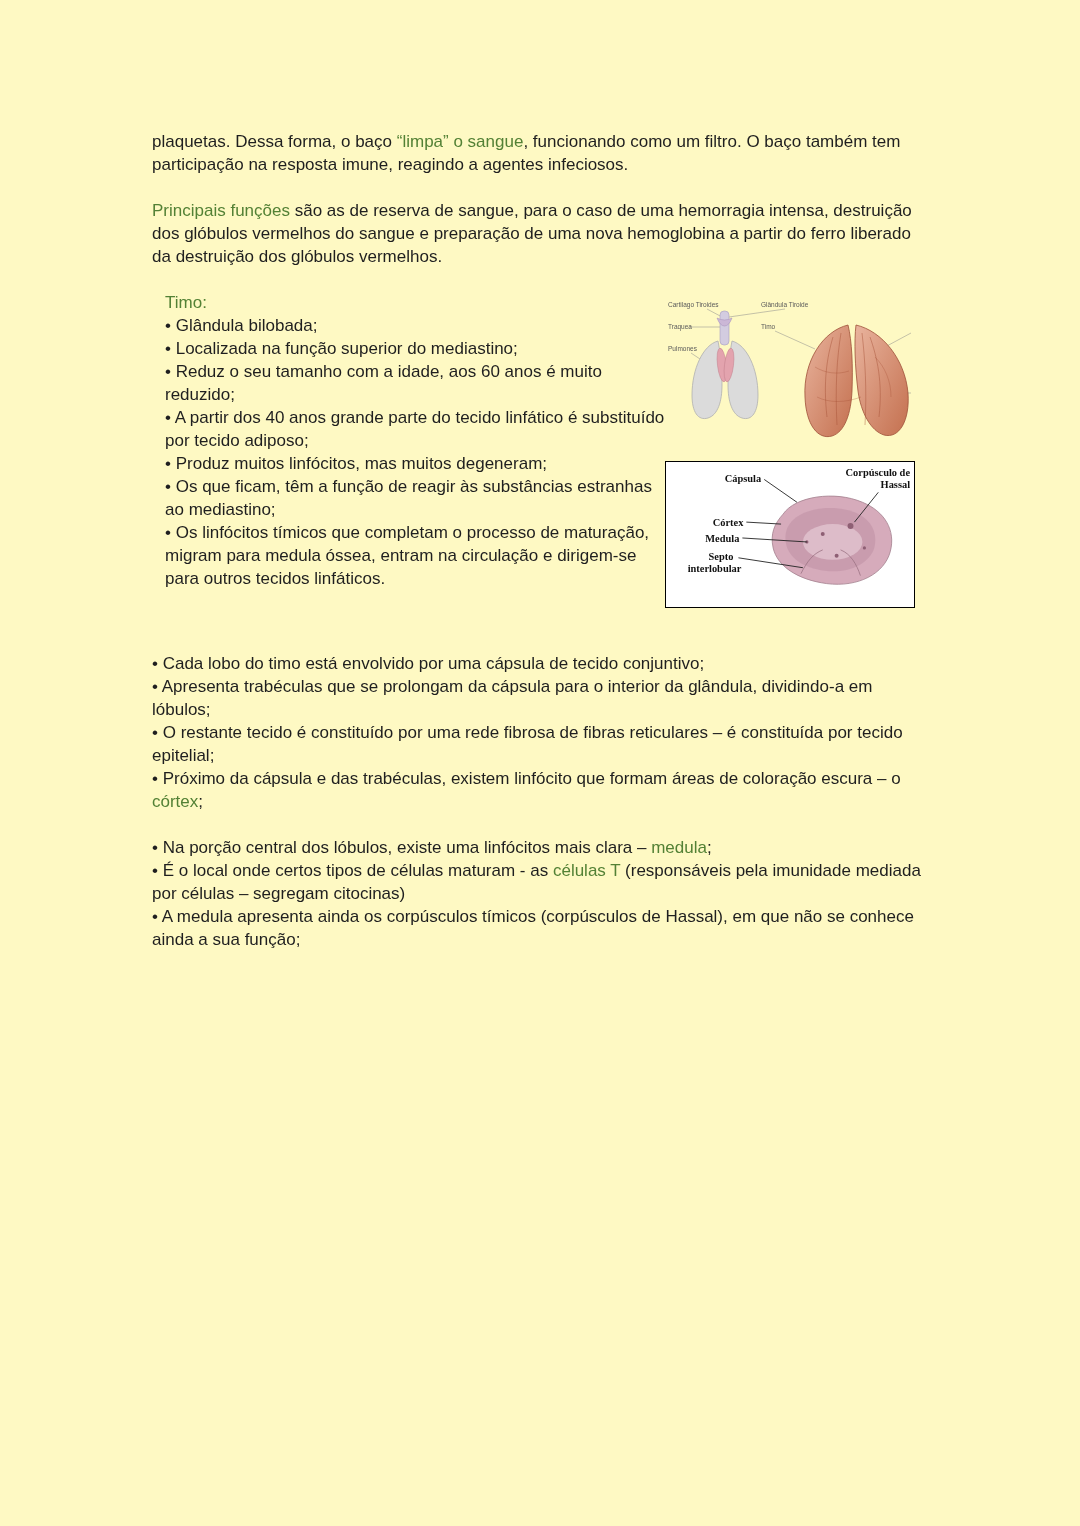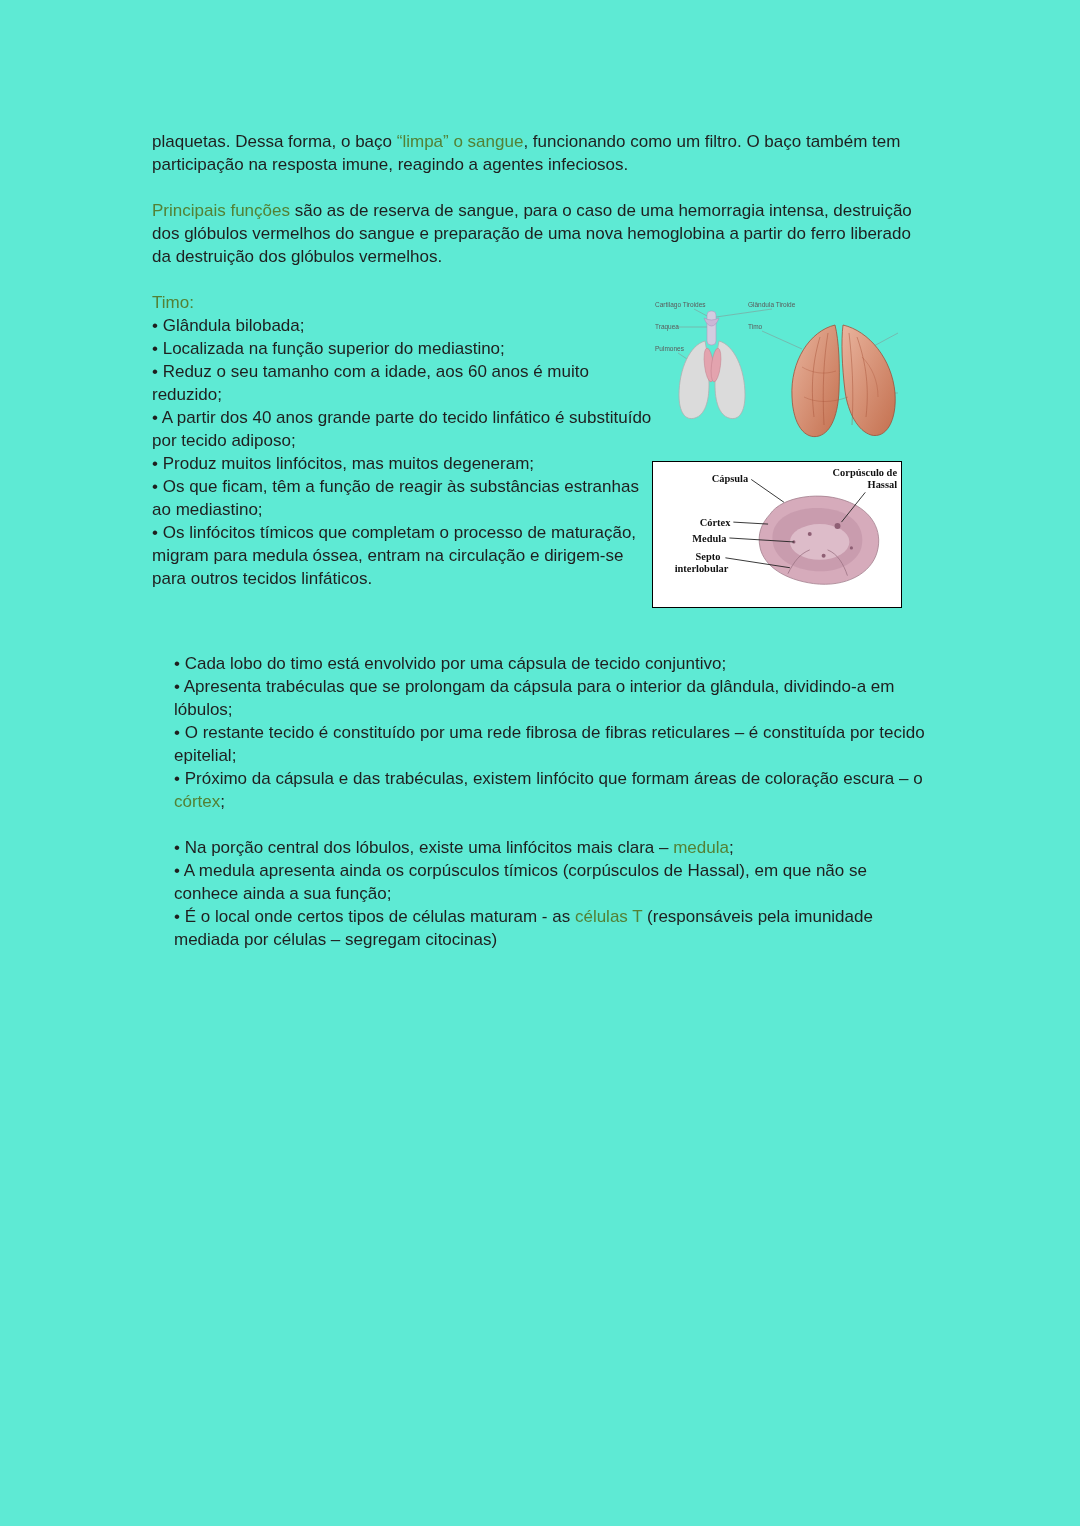--- a/index.html
+++ b/index.html
@@ -1,32 +1,32 @@
 <!DOCTYPE html>
 <html><head>
 <meta charset="utf-8">
 <style>
   * { margin:0; padding:0; box-sizing:border-box; }
   html, body { background:#ffffff; }
   body { width:1080px; font-family:"Liberation Sans", sans-serif; }
   .page {
-    width:1080px; height:1526px; background:#5eead4;
+    width:1080px; height:1526px; background:#fef9c3;
     padding:130px 152px 0 152px;
     font-size:17px; line-height:23px; color:#1f1f1f;
     overflow:hidden;
   }
   .para { margin-bottom:23px; }
   .green { color:#538135; }
-  .two-col { display:flex; justify-content:flex-start; margin-top:17px; }
+  .two-col { display:flex; justify-content:center; margin-top:17px; }
   .left-col { width:500px; flex:none; }
   .right-col { width:250px; flex:none; padding-top:6px; }
   .bullet-line { }
   .figure-anatomy { width:250px; height:150px; display:block; }
   .figure-histo { width:250px; height:147px; display:block; border:1px solid #000000; margin-top:14px; background:#ffffff; }
-  .full-list { margin-top:44px;margin-left:22px; }
+  .full-list { margin-top:44px; }
   .spacer { height:23px; }
   svg text.tiny { font-size:6.5px; fill:#5a5a5a; font-family:"Liberation Sans", sans-serif; }
   svg text.histo-label { font-size:10.5px; font-weight:bold; fill:#111111; font-family:"Liberation Serif", serif; }
   svg line.ann { stroke:#8a8a8a; stroke-width:0.5; }
   svg line.annb { stroke:#222222; stroke-width:0.9; }
 </style>
 </head>
 <body>
 
 <div class="page">
@@ -132,17 +132,17 @@
 
   <div class="full-list">
     <div class="bullet-line"><span>•</span> <span>Cada lobo do timo está envolvido por uma cápsula de tecido conjuntivo;</span></div>
     <div class="bullet-line"><span>•</span> <span>Apresenta trabéculas que se prolongam da cápsula para o interior da glândula, dividindo-a em lóbulos;</span></div>
     <div class="bullet-line"><span>•</span> <span>O restante tecido é constituído por uma rede fibrosa de fibras reticulares – é constituída por tecido epitelial;</span></div>
     <div class="bullet-line"><span>•</span> <span>Próximo da cápsula e das trabéculas, existem linfócito que formam áreas de coloração escura – o </span><span class="green">córtex</span><span>;</span></div>
 
     <div class="spacer"></div>
 
     <div class="bullet-line"><span>•</span> <span>Na porção central dos lóbulos, existe uma linfócitos mais clara – </span><span class="green">medula</span><span>;</span></div>
+    <div class="bullet-line"><span>•</span> <span>É o local onde certos tipos de células maturam - as </span><span class="green">células T</span><span> (responsáveis pela imunidade mediada por células – segregam citocinas)</span></div>
     <div class="bullet-line"><span>•</span> <span>A medula apresenta ainda os corpúsculos tímicos (corpúsculos de Hassal), em que não se conhece ainda a sua função;</span></div>
-    <div class="bullet-line"><span>•</span> <span>É o local onde certos tipos de células maturam - as </span><span class="green">células T</span><span> (responsáveis pela imunidade mediada por células – segregam citocinas)</span></div>
   </div>
 
 </div>
 
 </body></html>

